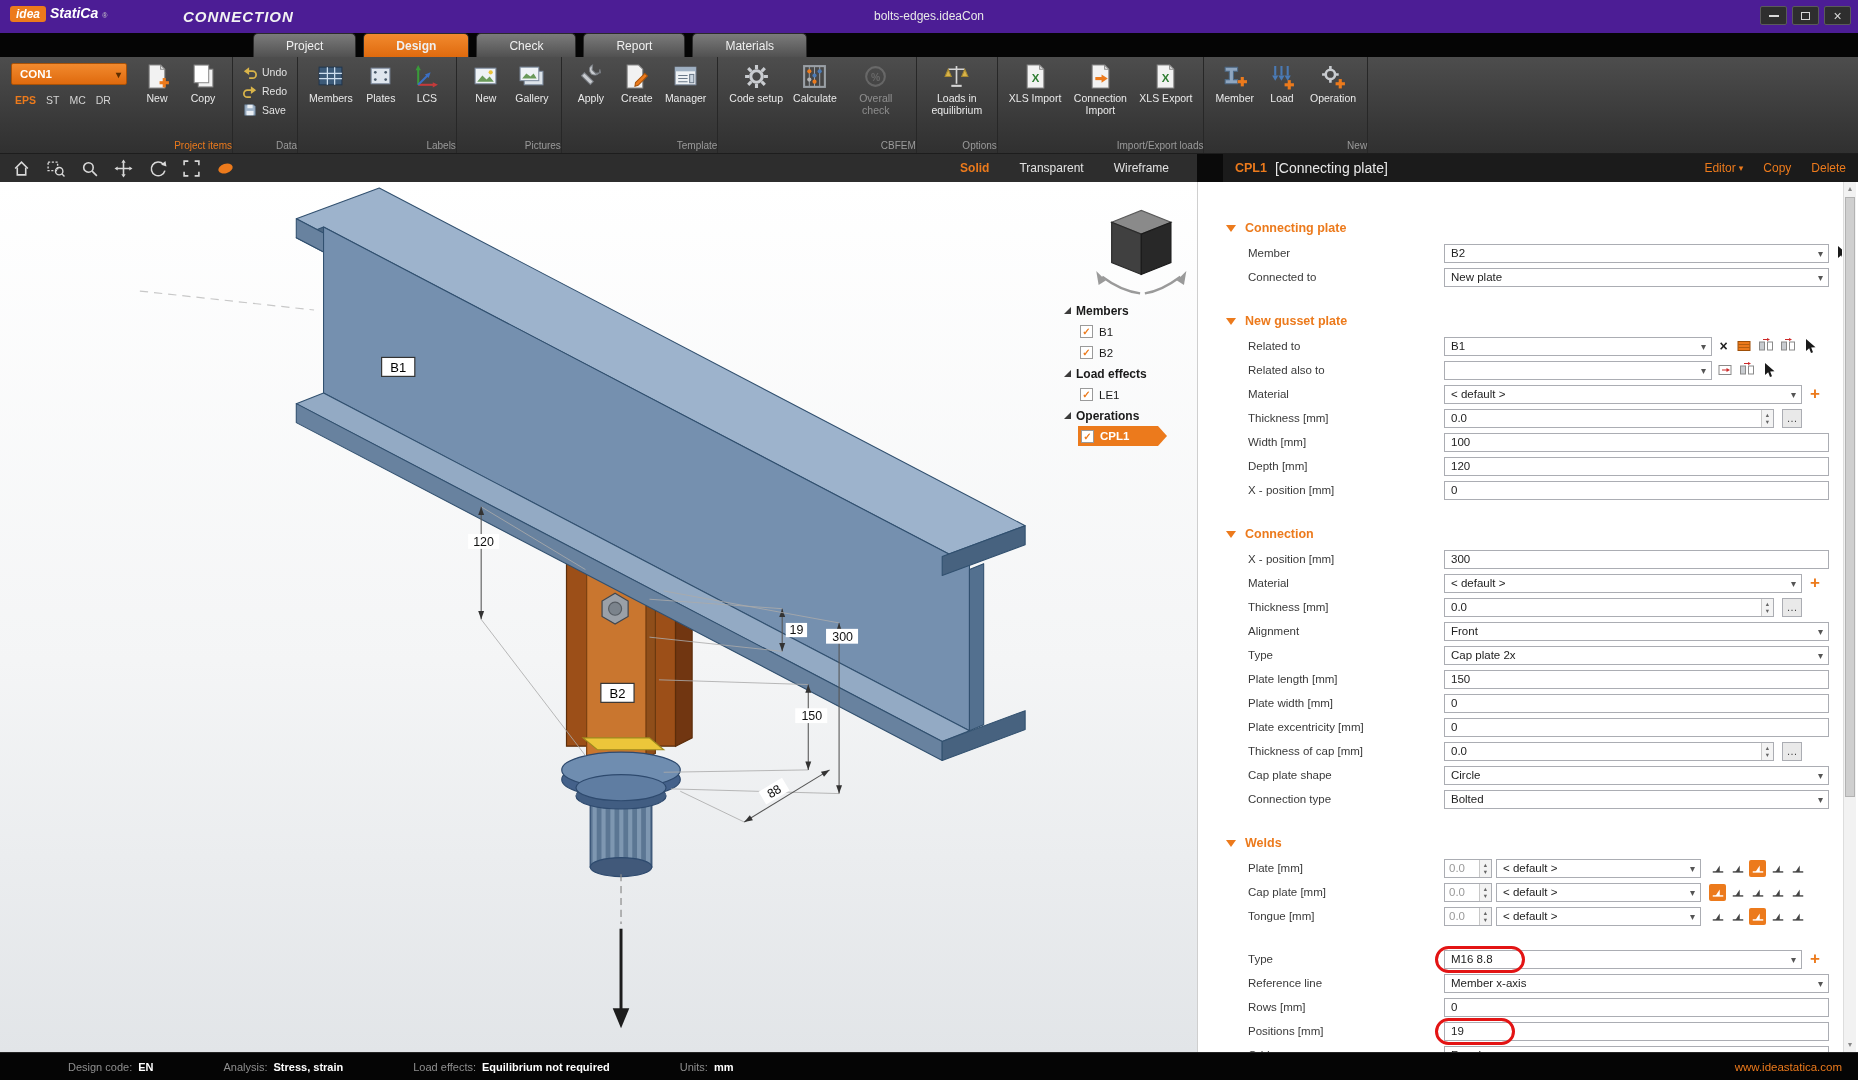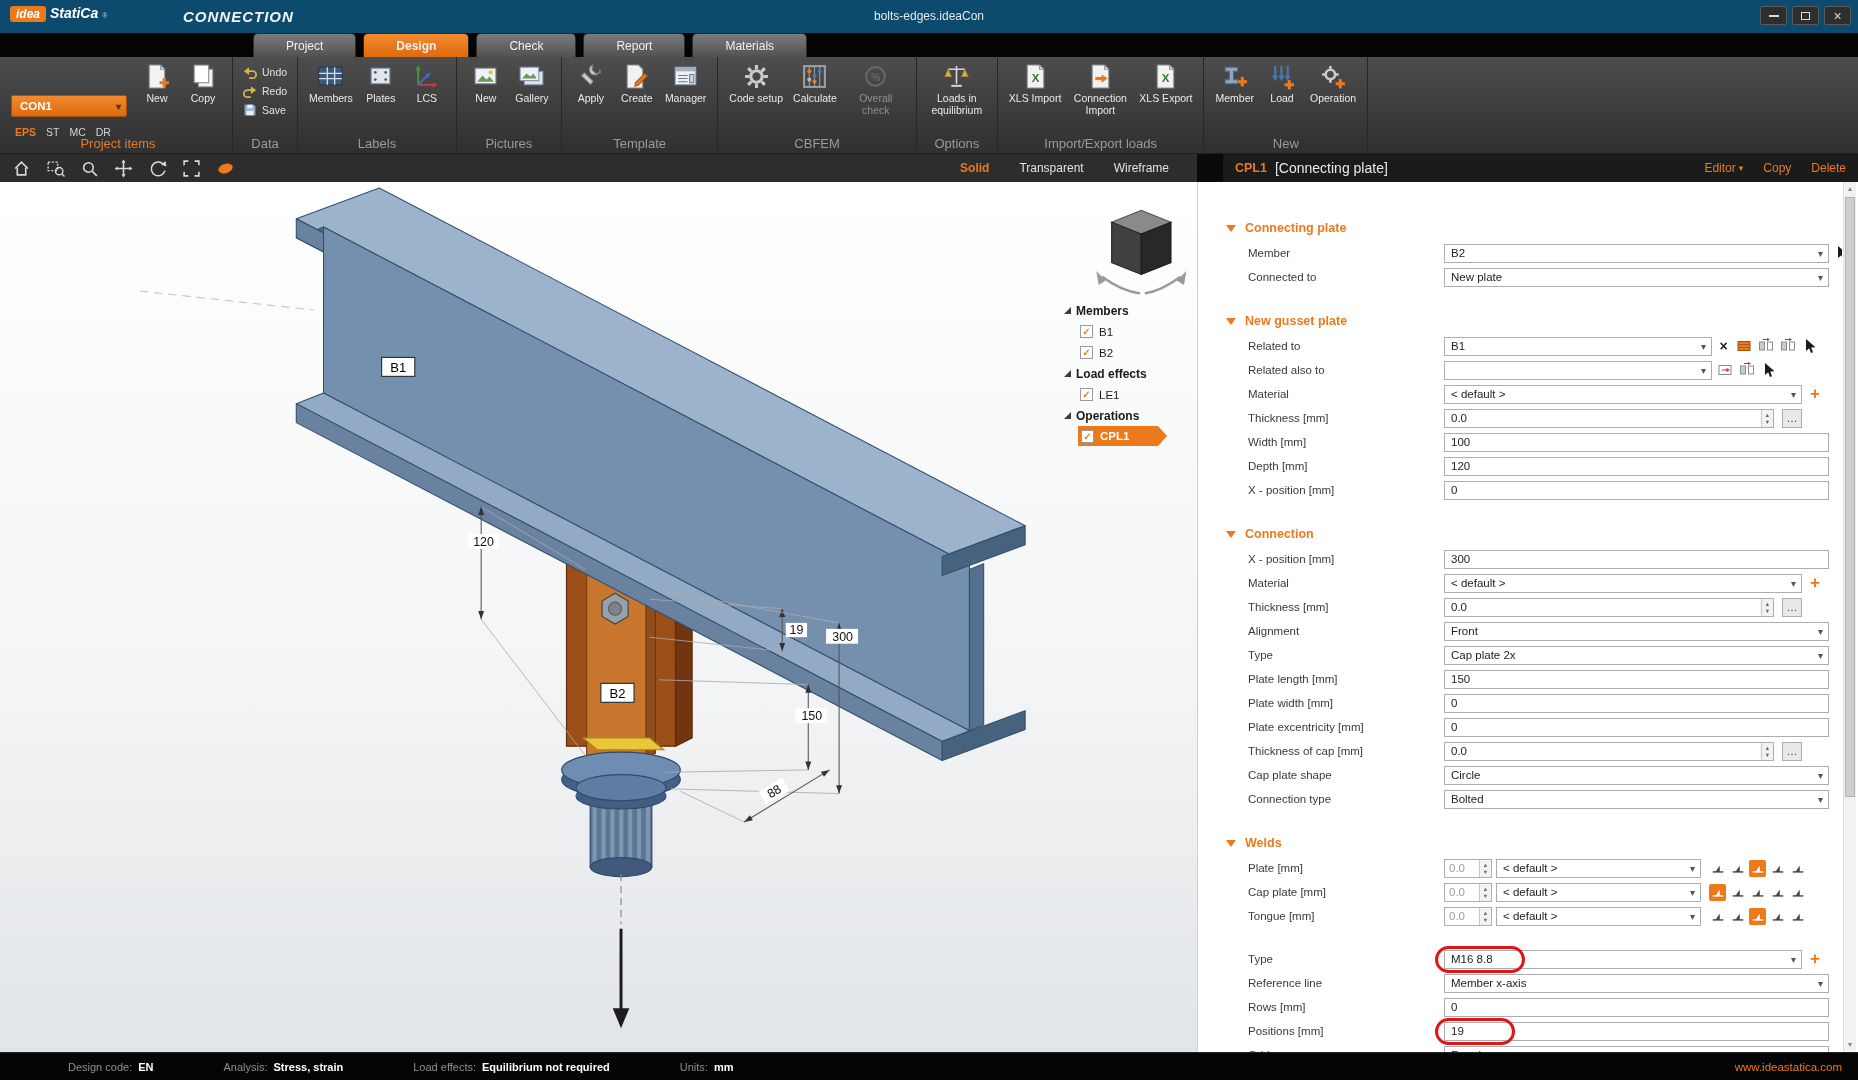--- a/index.html
+++ b/index.html
@@ -2,21 +2,21 @@
 <html><head>
 <meta charset="utf-8">
 <style>
   :root{ --accent:#ec7a1c; --red:#e31414; }
   html,body{margin:0;padding:0;background:#222;}
   *{box-sizing:border-box;}
   .screen{position:relative;width:1858px;height:1080px;overflow:hidden;background:#0a0a0a;
           font-family:"Liberation Sans",sans-serif;-webkit-font-smoothing:antialiased;}
 
   
-  .titlebar{position:absolute;top:0;left:0;right:0;height:33px;background:#0c4a6e;}
+  .titlebar{position:absolute;top:0;left:0;right:0;height:33px;background:#4c1d95;}
   .logo{position:absolute;left:10px;top:5px;display:flex;align-items:baseline;gap:4px;color:#fff;}
   .logo-badge{background:var(--accent);color:#fff;font-style:italic;font-weight:bold;
               border-radius:3px;padding:1px 6px;font-size:12px;}
   .logo-statica{font-style:italic;font-weight:bold;font-size:14px;color:#fff;}
   .logo-reg{font-size:7px;color:#ccc;}
   .tagline{position:absolute;left:12px;top:36px;font-style:italic;font-size:9px;color:#9a9a9a;}
   .appname{position:absolute;left:183px;top:8px;font-style:italic;font-weight:bold;font-size:15px;
            letter-spacing:1px;color:#f2f2f2;}
   .doctitle{position:absolute;left:50%;transform:translateX(-50%);top:9px;font-size:12px;color:#e8e8e8;}
   .winctl{position:absolute;right:7px;top:6px;display:flex;gap:5px;}
@@ -29,33 +29,33 @@
   .tabrow{position:absolute;top:33px;left:0;right:0;height:24px;background:#050505;display:flex;
           padding-left:253px;gap:7px;align-items:flex-end;}
   .tab{height:24px;padding:0 32px;display:flex;align-items:center;font-size:12px;color:#f0f0f0;
        background:linear-gradient(#7b7b7b,#515151);border-radius:5px 5px 0 0;border:1px solid #2b2b2b;border-bottom:none;}
   .tab.active{background:linear-gradient(#f28a2e,#df6a0e);font-weight:bold;}
 
   
   .ribbon{position:absolute;top:57px;left:0;right:0;height:97px;display:flex;align-items:stretch;
           background:linear-gradient(#4d4d4d,#383838 70%,#303030);border-bottom:1px solid #1d1d1d;padding-left:4px;}
   .rgroup{position:relative;display:flex;align-items:flex-start;padding:3px 7px 16px 7px;border-right:1px solid #272727;}
-  .rgroup-label{position:absolute;left:0;right:0;bottom:2px;text-align:center;font-size:13px;color:#9a9a9a;white-space:nowrap;margin-top:10px;}
+  .rgroup-label{position:absolute;left:0;right:0;bottom:2px;text-align:right;font-size:10px;color:#9a9a9a;white-space:nowrap;margin-top:10px;}
   .rgroup-label.orange{color:var(--accent);}
   .rbuttons{display:flex;align-items:flex-start;gap:2px;}
   .rgroup.stack .rbuttons{flex-direction:column;gap:3px;padding-top:4px;}
   .rbtn{display:flex;flex-direction:column;align-items:center;min-width:44px;max-width:66px;
         padding:3px 4px;color:#eaeaea;font-size:10.5px;text-align:center;line-height:1.15;}
   .rbtn.disabled{opacity:.45;}
   .rbtn .ricon{width:27px;height:27px;margin-bottom:2px;}
   .rbtn .ricon svg{width:27px;height:27px;}
   .rbtn-small{display:flex;align-items:center;gap:5px;color:#e2e2e2;font-size:10.5px;padding:1px 3px;}
   .rbtn-small .ricon,.rbtn-small .ricon svg{width:14px;height:14px;}
   
-  .pi-col{display:flex;flex-direction:column;width:116px;margin-right:8px;margin-top:32px;}
+  .pi-col{display:flex;flex-direction:column;width:116px;margin-right:8px;}
   .con-select{margin-top:3px;height:22px;background:linear-gradient(#f28a2e,#df6a0e);border:1px solid #a85208;
               border-radius:2px;display:flex;align-items:center;color:#fff;font-weight:bold;font-size:11.5px;padding:0 5px 0 8px;}
   .con-select .arr{margin-left:auto;color:#5d2e00;font-size:10px;}
   .pi-modes{display:flex;gap:10px;margin-top:9px;padding-left:4px;font-size:10.5px;color:#d4d4d4;}
   .pimode.active{color:var(--accent);font-weight:bold;}
 
   
   .midbar{position:absolute;top:154px;left:0;right:0;height:28px;display:flex;gap:26px;}
   .vp-toolbar{width:1197px;background:#2d2d2d;display:flex;align-items:center;gap:15px;padding-left:12px;}
   .vptool svg{width:19px;height:19px;display:block;}

